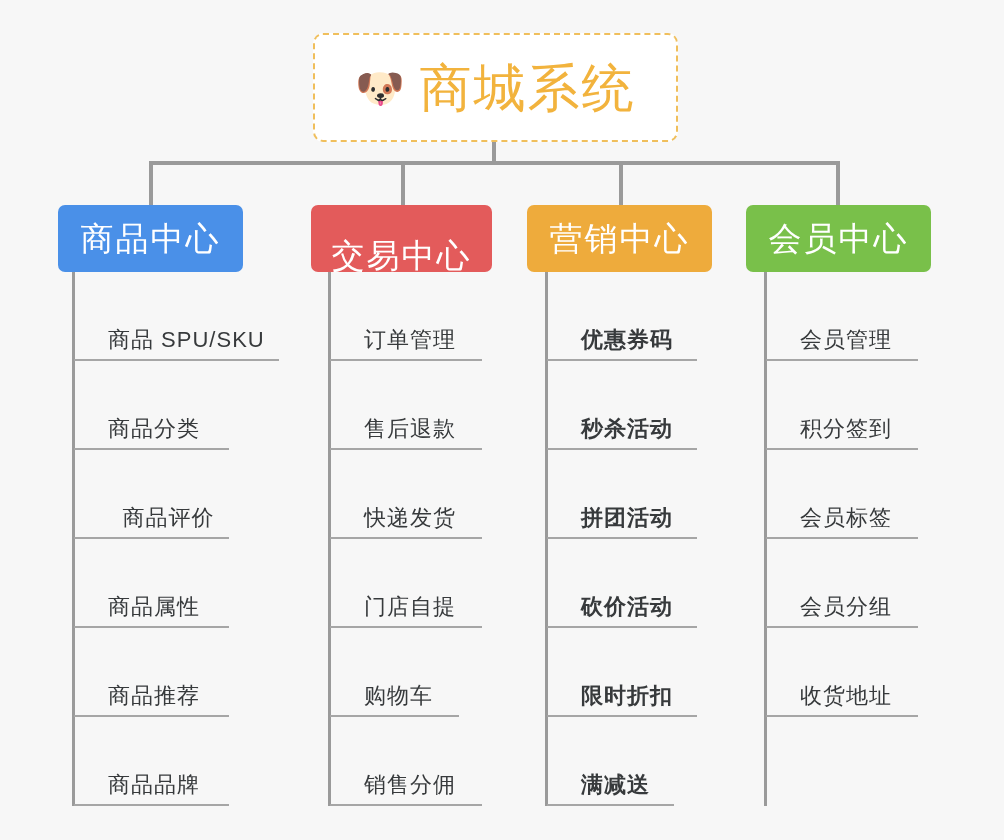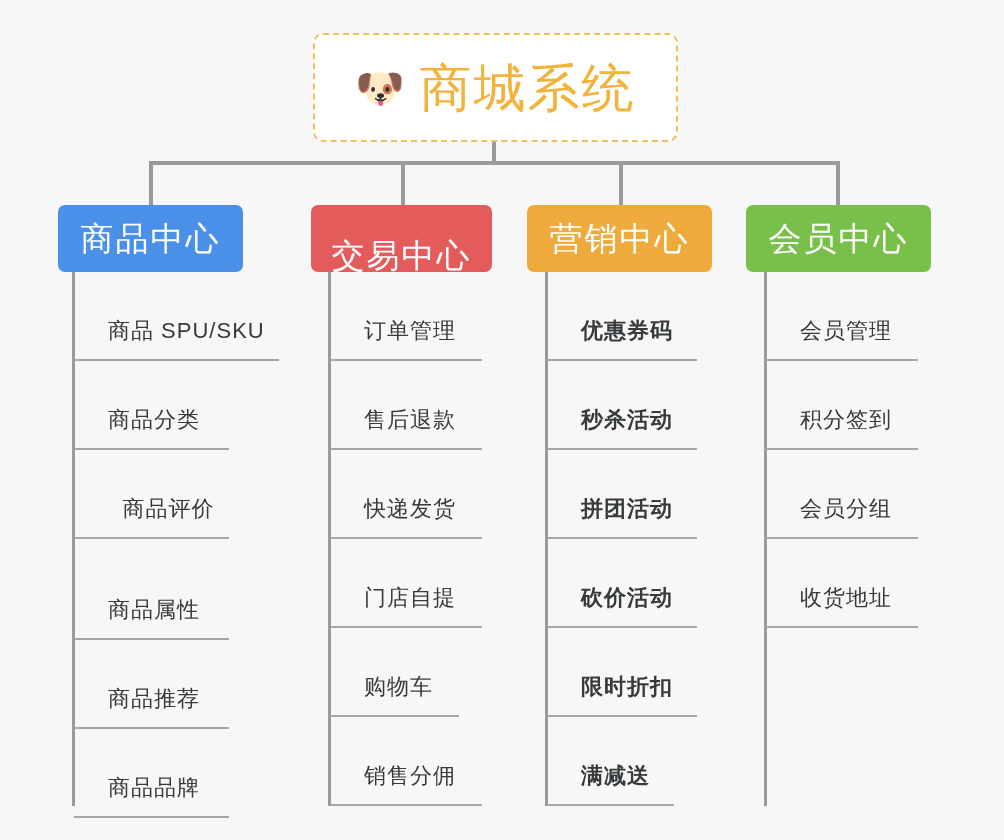--- a/index.html
+++ b/index.html
@@ -101,21 +101,21 @@
     width: 3px;
     background: #9a9a9a;
   }
   .leaf-item {
     position: relative;
     box-sizing: border-box;
     height: 89px;
     display: flex;
     align-items: flex-end;
     padding-left: 34px;
-    padding-bottom: 16px;
+    padding-bottom: 7px;
     border-bottom: 2px solid #a6a6a6;
     margin-left: 2px;
   }
   .leaf-label {
     font-size: 22px;
     color: #373a3c;
     line-height: 1.15;
     white-space: nowrap;
     letter-spacing: 1px;
   }
@@ -142,21 +142,21 @@
         <div class="leaf-rail" style="height: 534px;"></div>
         <div class="leaf-item" style="width: 205px;">
           <span class="leaf-label">商品 SPU/SKU</span>
         </div>
         <div class="leaf-item" style="width: 155px;">
           <span class="leaf-label">商品分类</span>
         </div>
         <div class="leaf-item" style="width: 155px; justify-content: center;">
           <span class="leaf-label">商品评价</span>
         </div>
-        <div class="leaf-item" style="width: 155px; margin-top: 12px;">
+        <div class="leaf-item" style="width: 155px;">
           <span class="leaf-label">商品属性</span>
         </div>
         <div class="leaf-item" style="width: 155px;">
           <span class="leaf-label">商品推荐</span>
         </div>
         <div class="leaf-item" style="width: 155px;">
           <span class="leaf-label">商品品牌</span>
         </div>
       </div>
       <div class="conn conn-stub" style="left: 401px;"></div>
@@ -215,20 +215,23 @@
       </div>
       <div class="leaf-col" style="left: 764px;">
         <div class="leaf-rail" style="height: 534px;"></div>
         <div class="leaf-item" style="width: 152px; text-align: center;">
           <span class="leaf-label">会员管理</span>
         </div>
         <div class="leaf-item" style="width: 152px;">
           <span class="leaf-label">积分签到</span>
         </div>
         <div class="leaf-item" style="width: 152px;">
+          <span class="leaf-label">会员标签</span>
+        </div>
+        <div class="leaf-item" style="width: 152px;">
           <span class="leaf-label">会员分组</span>
         </div>
         <div class="leaf-item" style="width: 152px;">
           <span class="leaf-label">收货地址</span>
         </div>
       </div>
     </div>
 
 </div>
 

